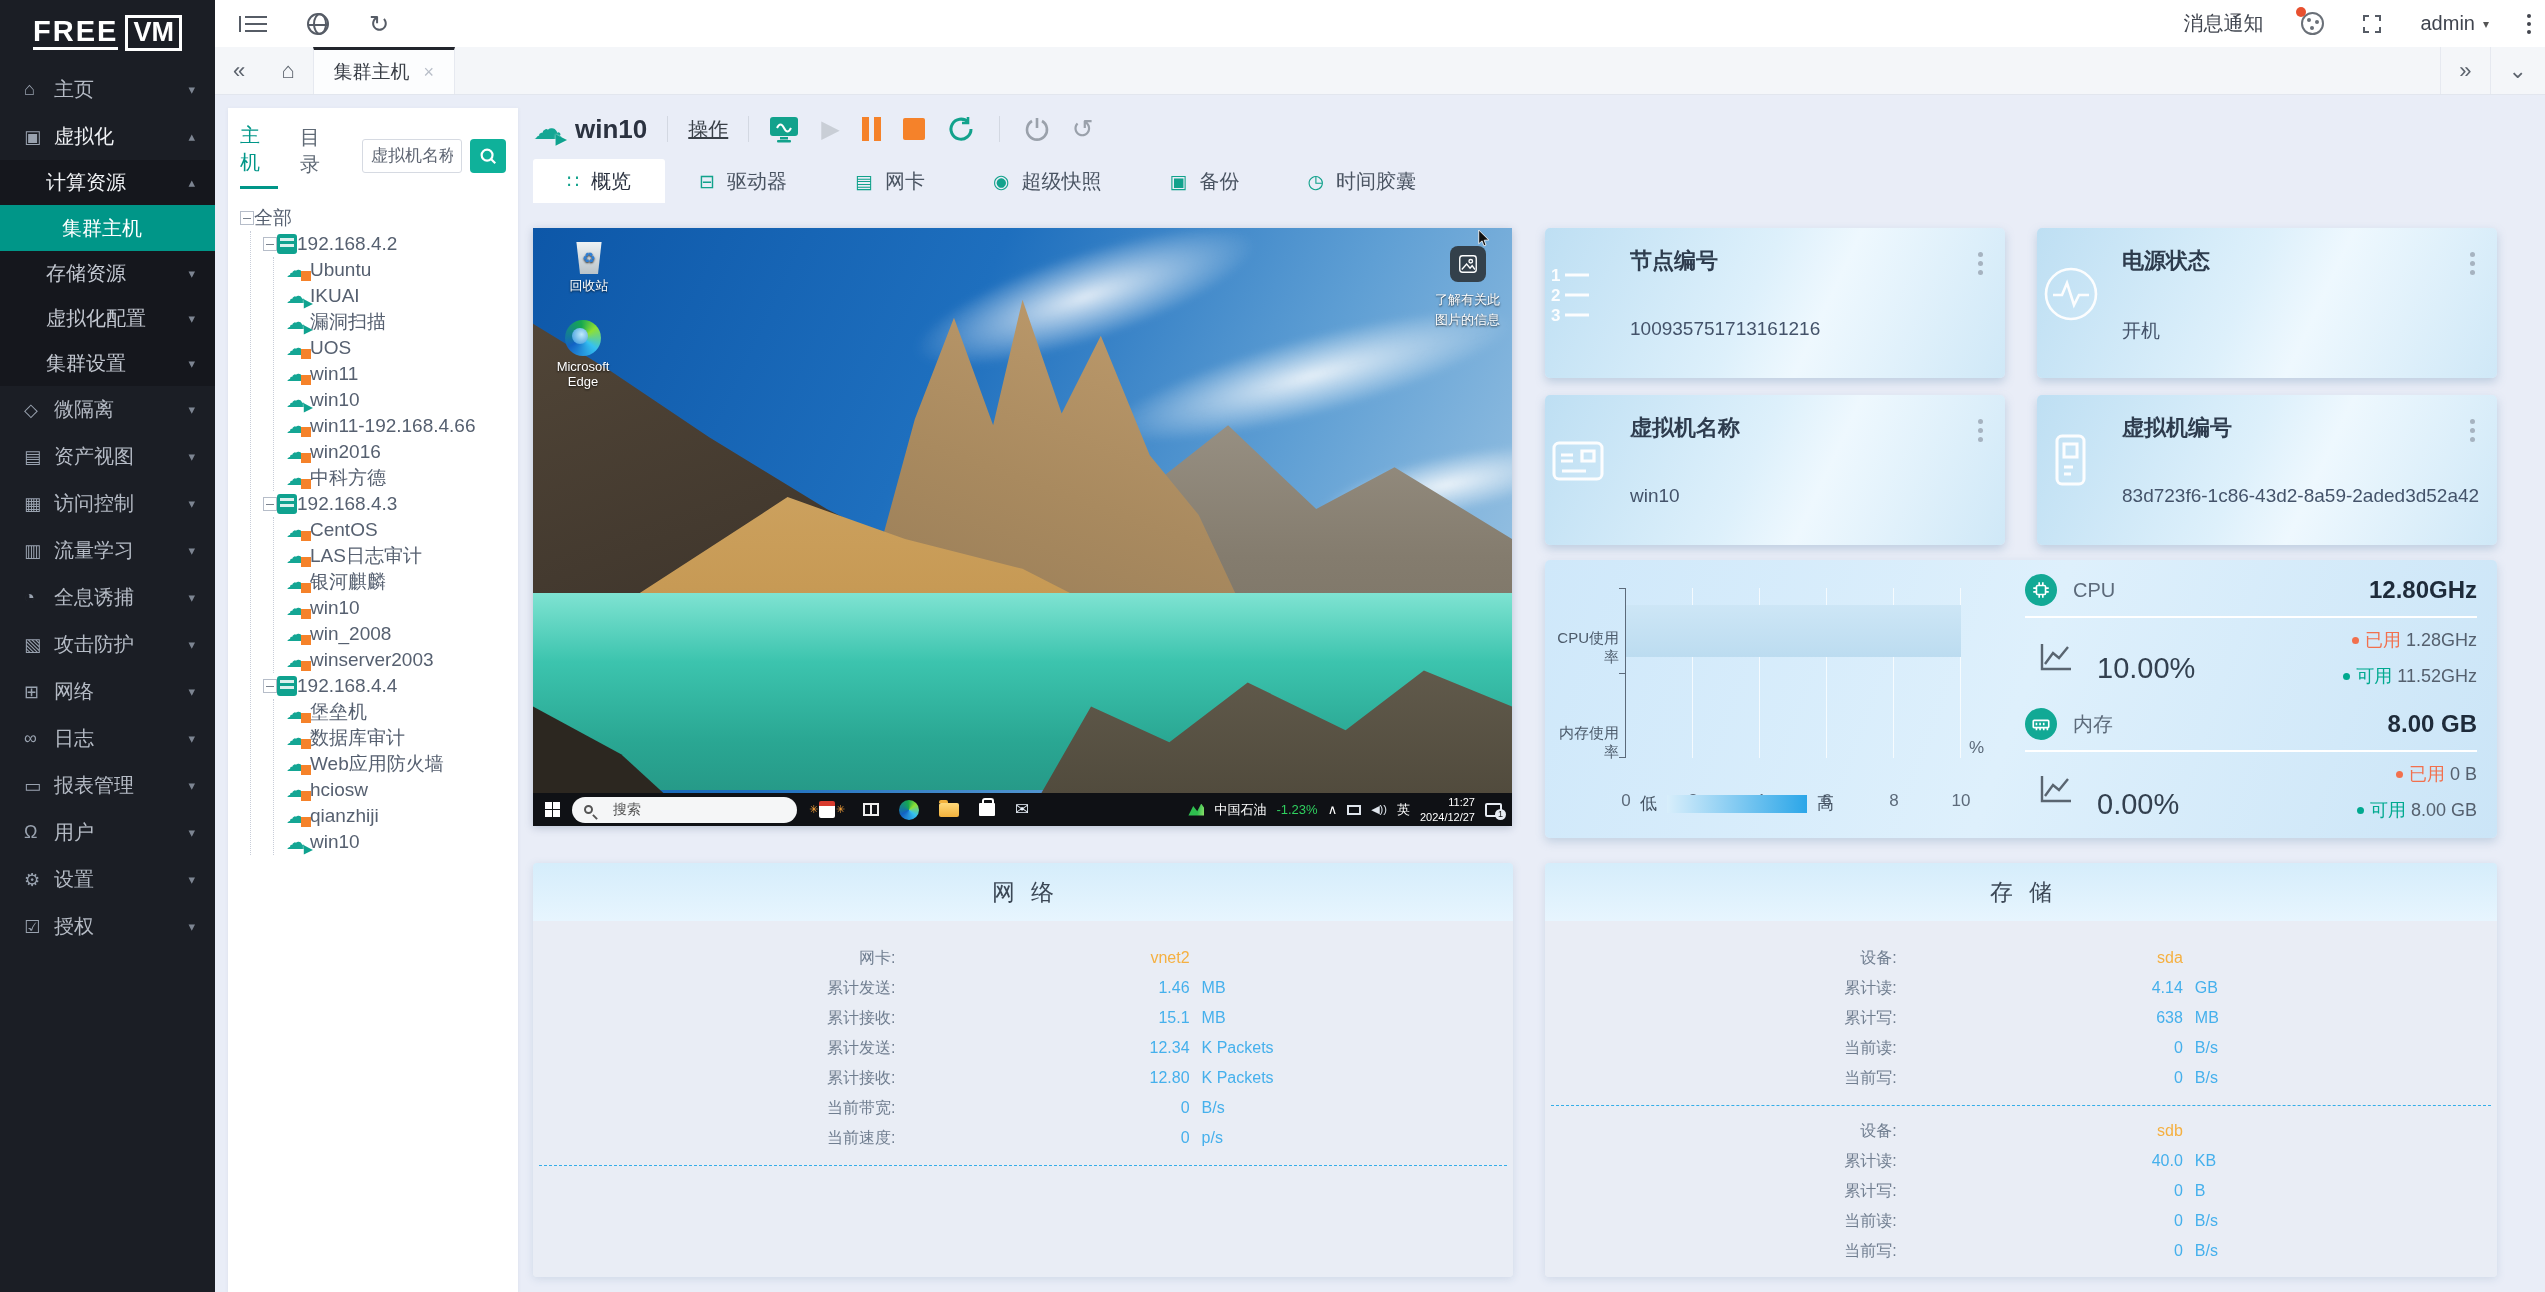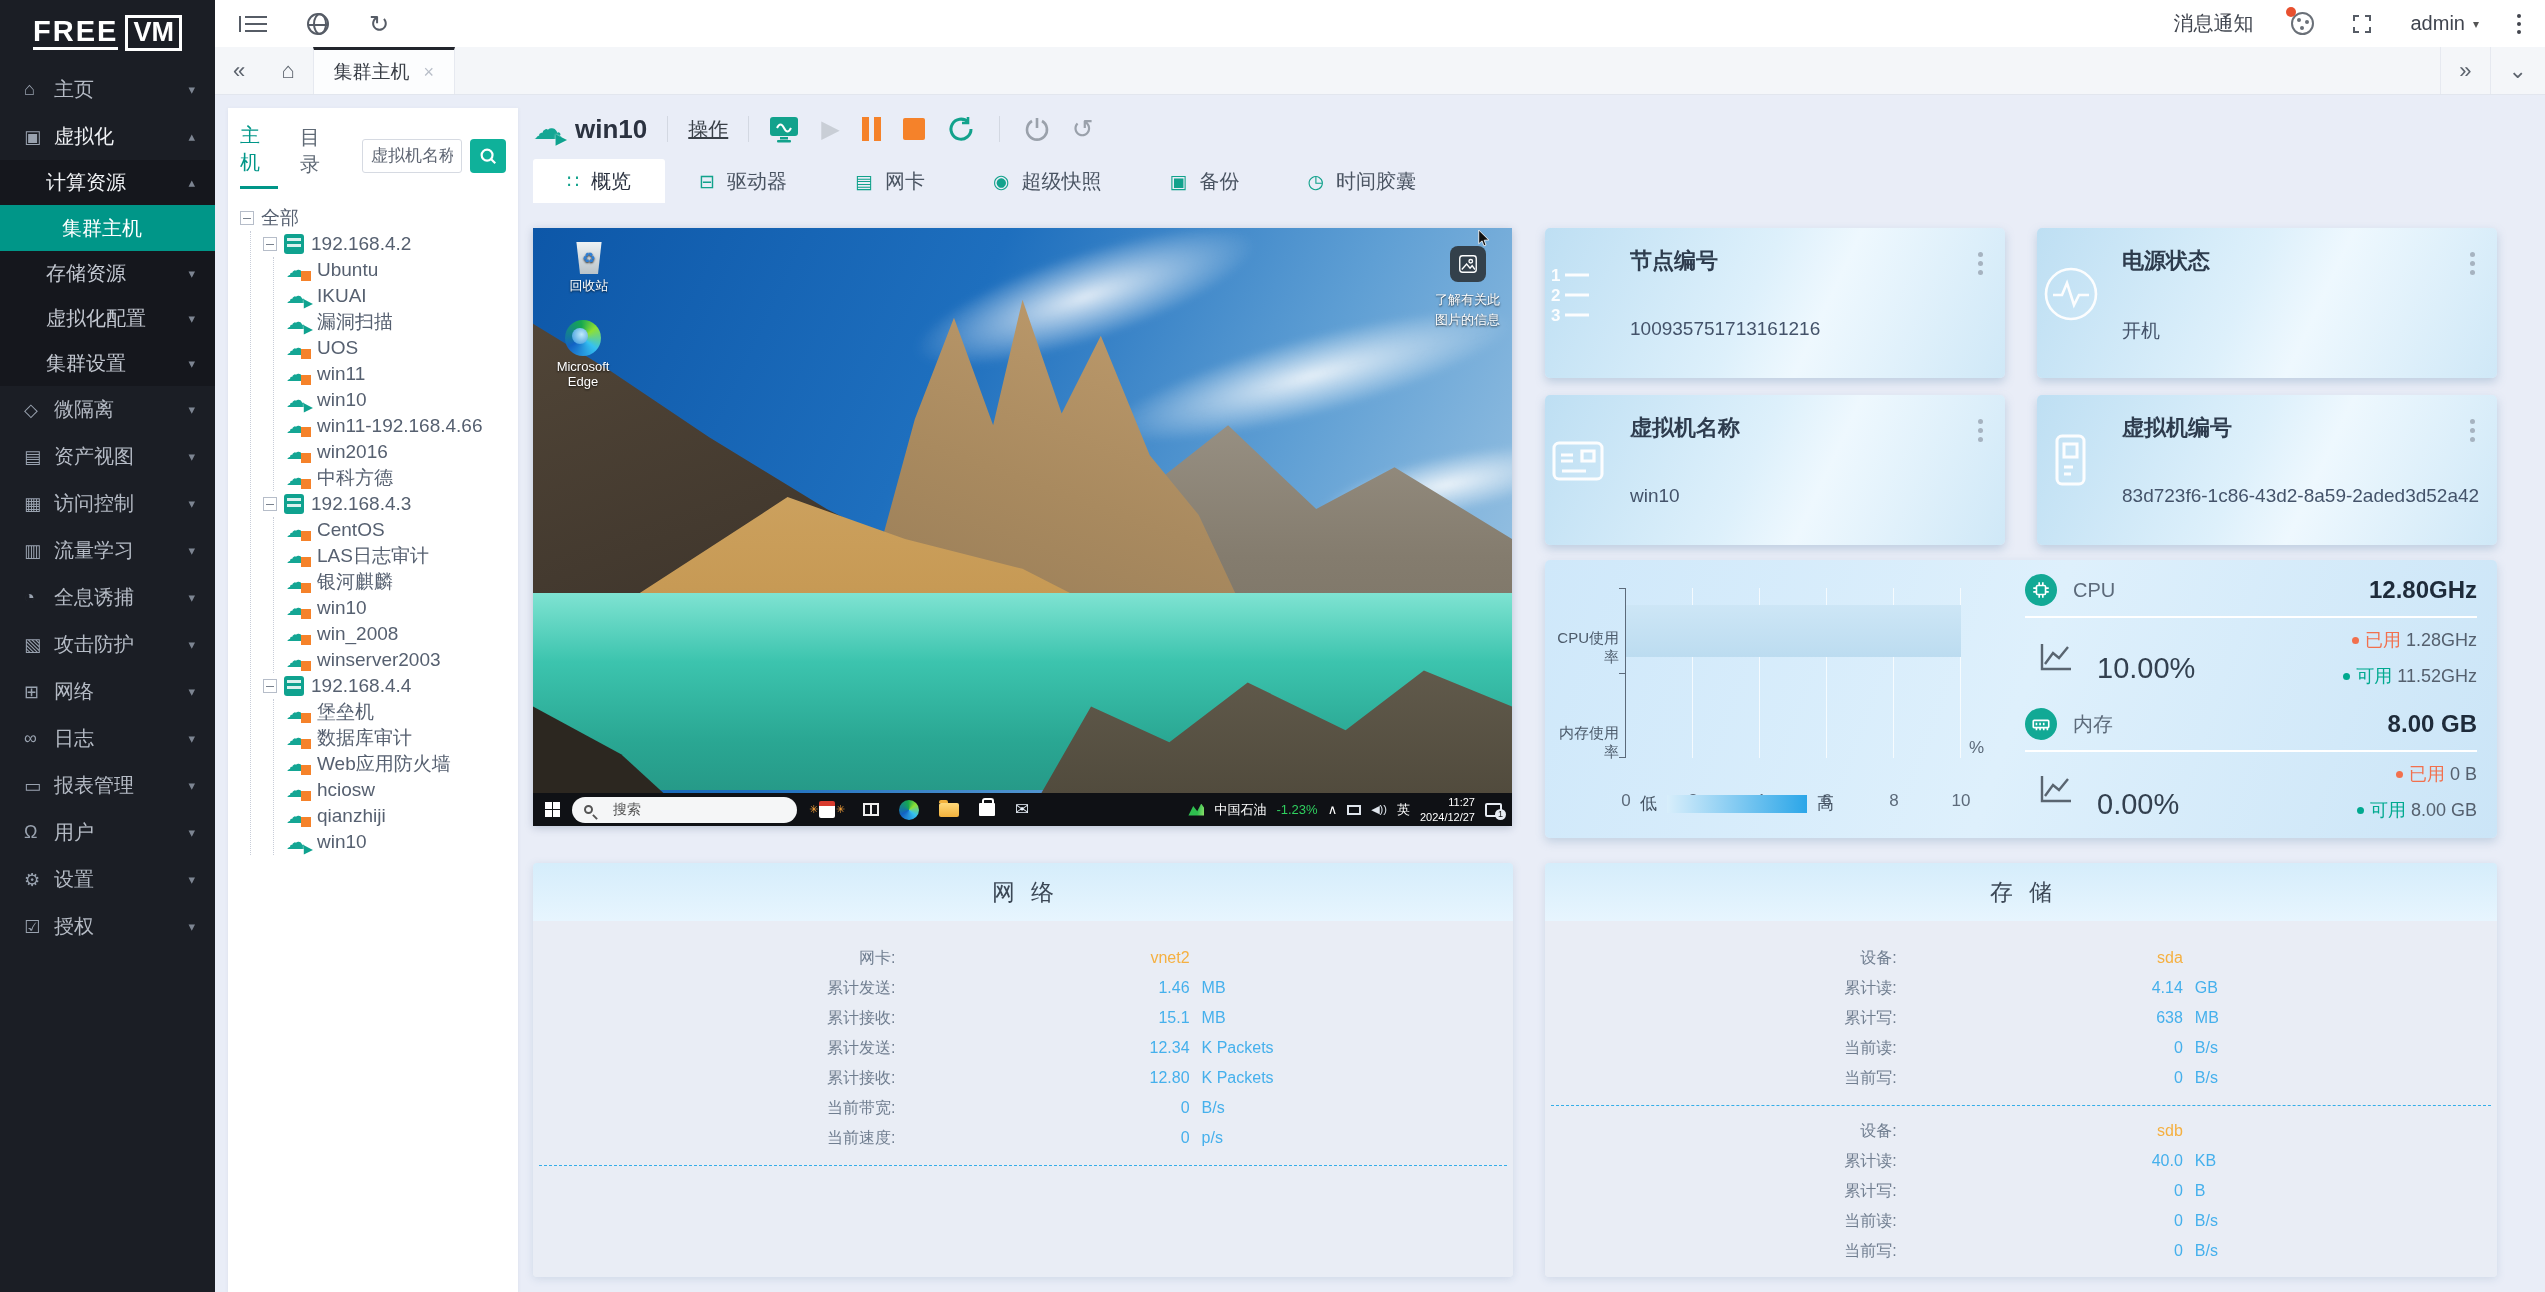--- a/index.html
+++ b/index.html
@@ -24,21 +24,21 @@
 .leaf-item.active{background:#009688;color:#fff}
 
 .topbar{position:absolute;left:215px;top:0;width:2330px;height:47px;background:#fff;display:flex;align-items:center;z-index:4}
 .tb-left{display:flex;align-items:center;gap:40px;padding-left:30px}
 .i-menu{width:22px;height:16px;background:linear-gradient(#565c66 0 2px,transparent 2px 7px,#565c66 7px 9px,transparent 9px 14px,#565c66 14px 16px);position:relative;cursor:pointer}
 .i-menu:before{content:"";position:absolute;left:-6px;top:0;width:2px;height:16px;background:#565c66}
 .i-globe{width:22px;height:22px;border:2px solid #565c66;border-radius:50%;position:relative;cursor:pointer}
 .i-globe:before{content:"";position:absolute;left:0;right:0;top:50%;border-top:2px solid #565c66}
 .i-globe:after{content:"";position:absolute;left:50%;top:-2px;bottom:-2px;width:10px;margin-left:-5px;border:2px solid #565c66;border-radius:50%}
 .i-refresh{font-size:24px;color:#565c66;line-height:1;cursor:pointer}
-.tb-right{margin-left:auto;display:flex;align-items:center;gap:38px;padding-right:24px}
+.tb-right{margin-left:auto;display:flex;align-items:center;gap:38px;padding-right:14px}
 .tb-text{font-size:20px;color:#40454f;cursor:pointer}
 .i-palette{width:23px;height:23px;border:2px solid #6a7078;border-radius:50%;position:relative;cursor:pointer}
 .i-palette:before{content:"";position:absolute;width:10px;height:10px;background:#e8502f;border-radius:50%;left:-7px;top:-7px}
 .i-palette:after{content:"";position:absolute;width:4px;height:4px;border-radius:50%;background:#6a7078;left:4px;top:4px;box-shadow:8px 2px 0 #6a7078,3px 8px 0 #6a7078}
 .i-full{cursor:pointer}
 .user-box{display:flex;align-items:center;gap:8px;font-size:20px;color:#40454f;cursor:pointer}
 .user-box .chev{font-size:12px;color:#555}
 .i-kebab{width:4px;height:4px;background:#41454d;border-radius:50%;box-shadow:0 8px 0 #41454d,0 -8px 0 #41454d;cursor:pointer}
 
 .tabstrip{position:absolute;left:215px;top:47px;width:2330px;height:48px;background:#f4f6f9;border-bottom:1px solid #e2e6ee;display:flex;align-items:stretch;z-index:4}
@@ -51,21 +51,21 @@
 .content{position:absolute;left:215px;top:95px;width:2330px;height:1197px;background:#e9edf7}
 
 .tree-panel{position:absolute;left:13px;top:13px;width:290px;height:1184px;background:#fff;box-shadow:0 1px 4px rgba(60,80,120,.08);padding:14px 12px}
 .tp-head{display:flex;align-items:center}
 .tp-tab{font-size:20px;margin-right:22px;padding-bottom:10px;cursor:pointer;color:#606a76}
 .tp-tab.active{color:#009688;border-bottom:3px solid #009688}
 .tp-search{width:100px;height:34px;border:1px solid #d6dae2;border-radius:3px;font-size:17px;padding:0 8px;color:#444;margin-left:2px}
 .tp-search::placeholder{color:#5f6673}
 .tp-search-btn{width:38px;height:34px;background:#0fb19a;border:none;border-radius:4px;margin-left:8px;display:flex;align-items:center;justify-content:center;cursor:pointer}
 .tree{margin-top:16px;font-size:19px;color:#566070}
-.t-row{display:flex;align-items:center;height:26px;gap:7px;cursor:pointer;white-space:nowrap}
+.t-row{display:flex;align-items:center;height:26px;cursor:pointer;white-space:nowrap}
 .t-kids{margin-left:10px;border-left:1px dotted #c8cdd8;padding-left:12px}
 .expander{width:14px;height:14px;border:1px solid #b6bdc9;background:#fff;position:relative;flex:none}
 .expander:after{content:"";position:absolute;left:2px;right:2px;top:50%;border-top:1px solid #7a828e}
 .host-ico{width:20px;height:20px;border-radius:3px;background:#0fa28f;position:relative;flex:none}
 .host-ico:before{content:"";position:absolute;left:3px;right:3px;top:4px;height:3px;background:rgba(255,255,255,.85);box-shadow:0 6px 0 rgba(255,255,255,.85)}
 .cloud{position:relative;width:24px;flex:none;font-size:20px;color:#14a694;line-height:1}
 .cloud .badge-stop{position:absolute;right:-1px;bottom:-1px;width:10px;height:10px;background:#f5822a}
 .cloud .badge-run{position:absolute;right:-3px;bottom:-3px;font-size:12px;color:#0fa28f;text-shadow:0 0 2px #fff}
 
 .vm-header{position:absolute;left:318px;top:12px;height:44px;display:flex;align-items:center}

